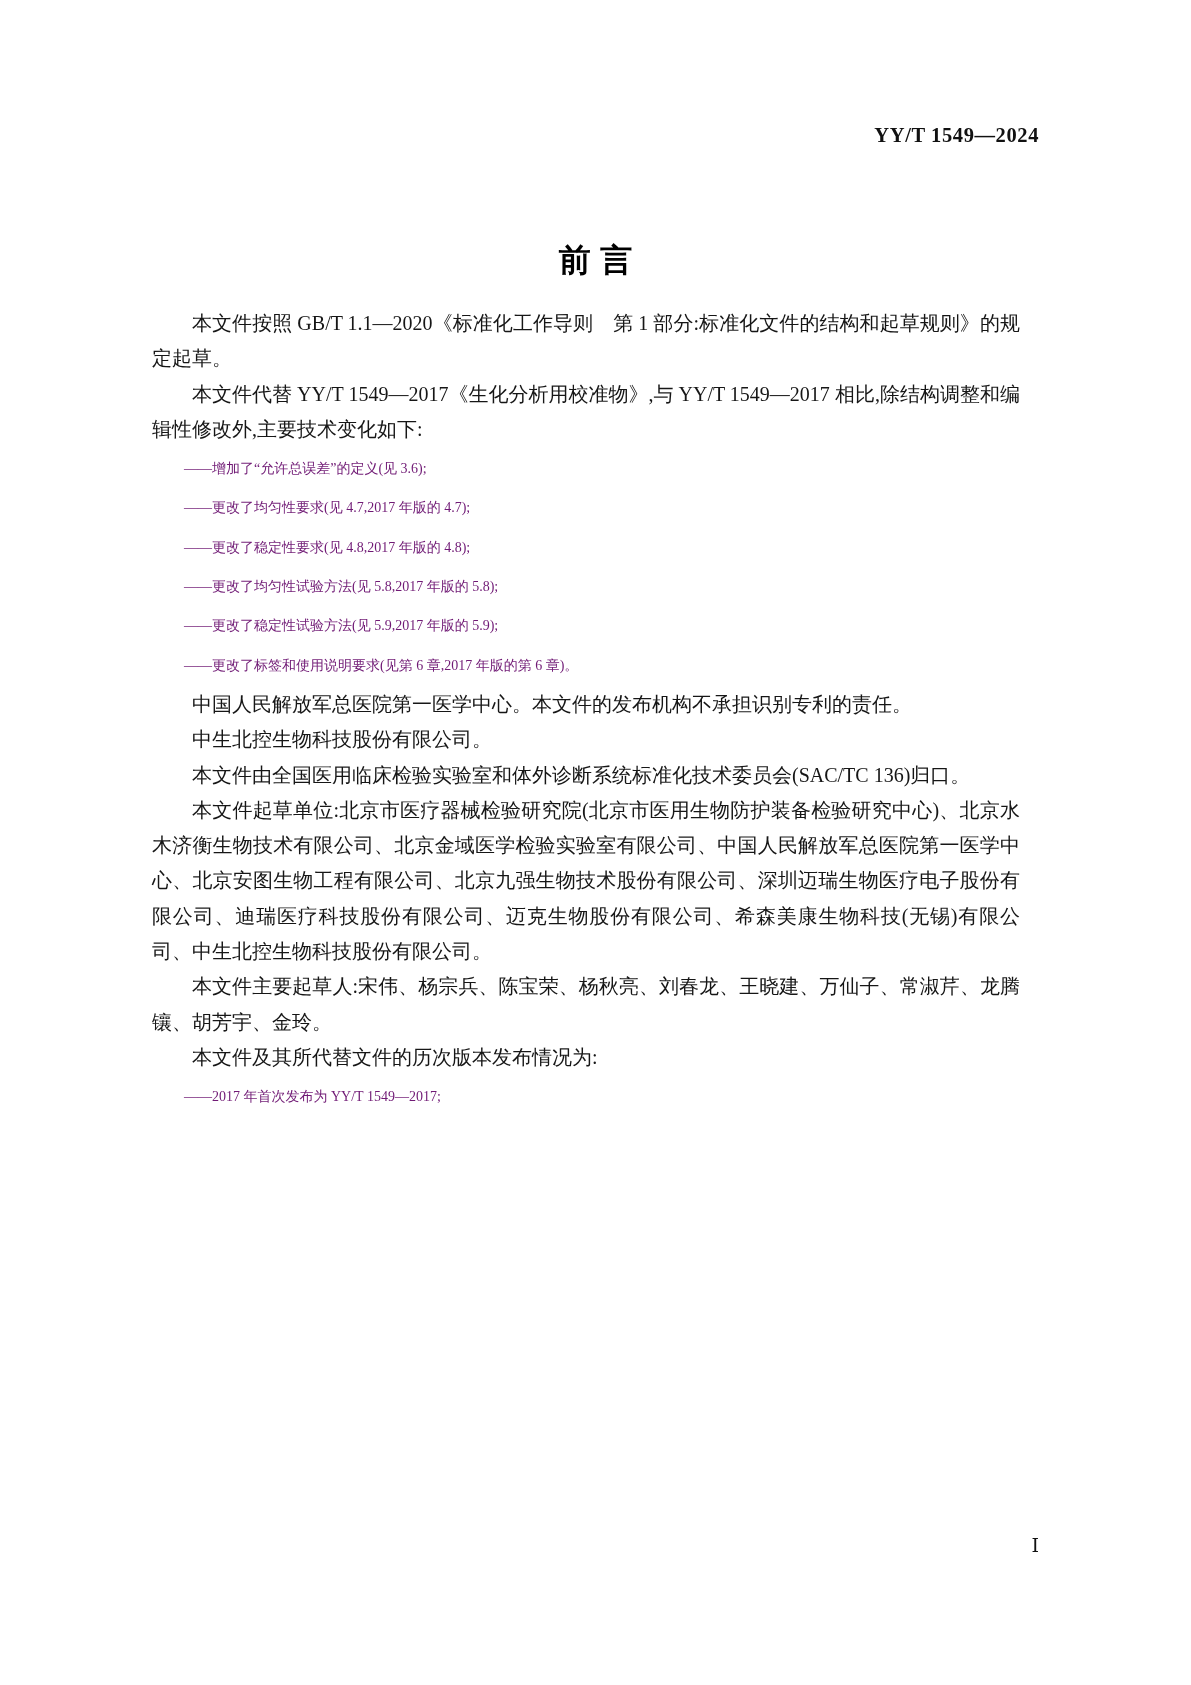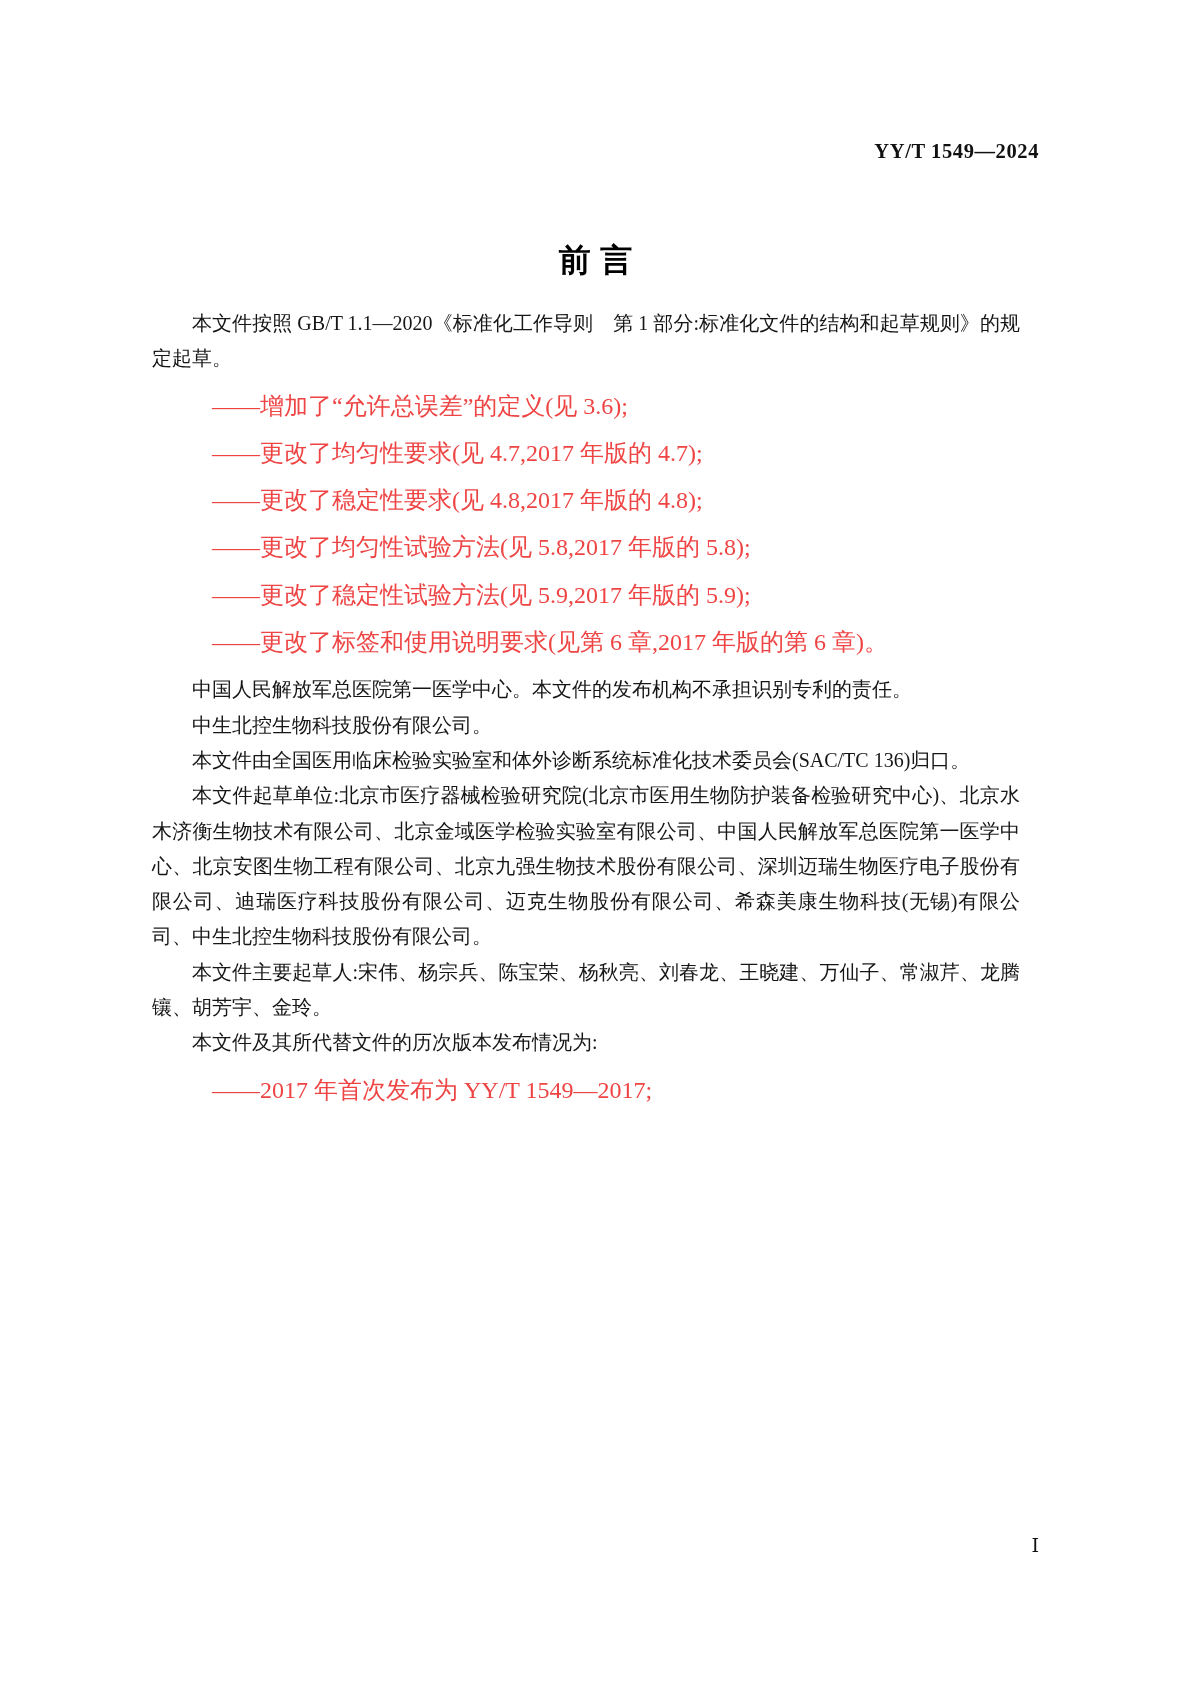--- a/index.html
+++ b/index.html
@@ -15,21 +15,21 @@
     color: #1a1a1a;
     overflow: hidden;
   }
   .page {
     position: absolute;
     inset: 0;
   }
   
   .doc-header {
     position: absolute;
-    top: 140px;
+    top: 124px;
     right: 152px;
     font-size: 20.5px;
     letter-spacing: 0.6px;
     font-weight: 700;
     color: #111;
     white-space: nowrap;
   }
   
   .doc-title {
     position: absolute;
@@ -58,27 +58,27 @@
     text-align: justify;
     text-justify: inter-character;
     text-indent: 2em;
     word-break: break-all;
     color: #161616;
   }
   p.para.last-line-left {
     text-align-last: left;
   }
   .dash-item {
-    margin: 12px;
-    font-size: 24px;
+    margin: 4px;
+    font-size: 14px;
     line-height: 35.3px;
     padding-left: 3.92em;
     text-indent: -1.92em;
     text-align: left;
-    color: #ef4444;
+    color: #701a75;
     white-space: nowrap;
   }
   
   .folio {
     position: absolute;
     bottom: 128px;
     right: 152px;
     font-size: 19px;
     color: #111;
   }
@@ -89,20 +89,21 @@
 <div class="page">
 
   <div class="doc-header">YY/T 1549—2024</div>
 
   <h1 class="doc-title">前言</h1>
 
   <div class="body-block">
 
     <p class="para last-line-left">本文件按照 GB/T 1.1—2020《标准化工作导则　第 1 部分:标准化文件的结构和起草规则》的规定起草。</p>
 
+    <p class="para last-line-left">本文件代替 YY/T 1549—2017《生化分析用校准物》,与 YY/T 1549—2017 相比,除结构调整和编辑性修改外,主要技术变化如下:</p>
 
     <div class="dash-item">——增加了“允许总误差”的定义(见 3.6);</div>
     <div class="dash-item">——更改了均匀性要求(见 4.7,2017 年版的 4.7);</div>
     <div class="dash-item">——更改了稳定性要求(见 4.8,2017 年版的 4.8);</div>
     <div class="dash-item">——更改了均匀性试验方法(见 5.8,2017 年版的 5.8);</div>
     <div class="dash-item">——更改了稳定性试验方法(见 5.9,2017 年版的 5.9);</div>
     <div class="dash-item">——更改了标签和使用说明要求(见第 6 章,2017 年版的第 6 章)。</div>
 
     <p class="para last-line-left">中国人民解放军总医院第一医学中心。本文件的发布机构不承担识别专利的责任。</p>
 

